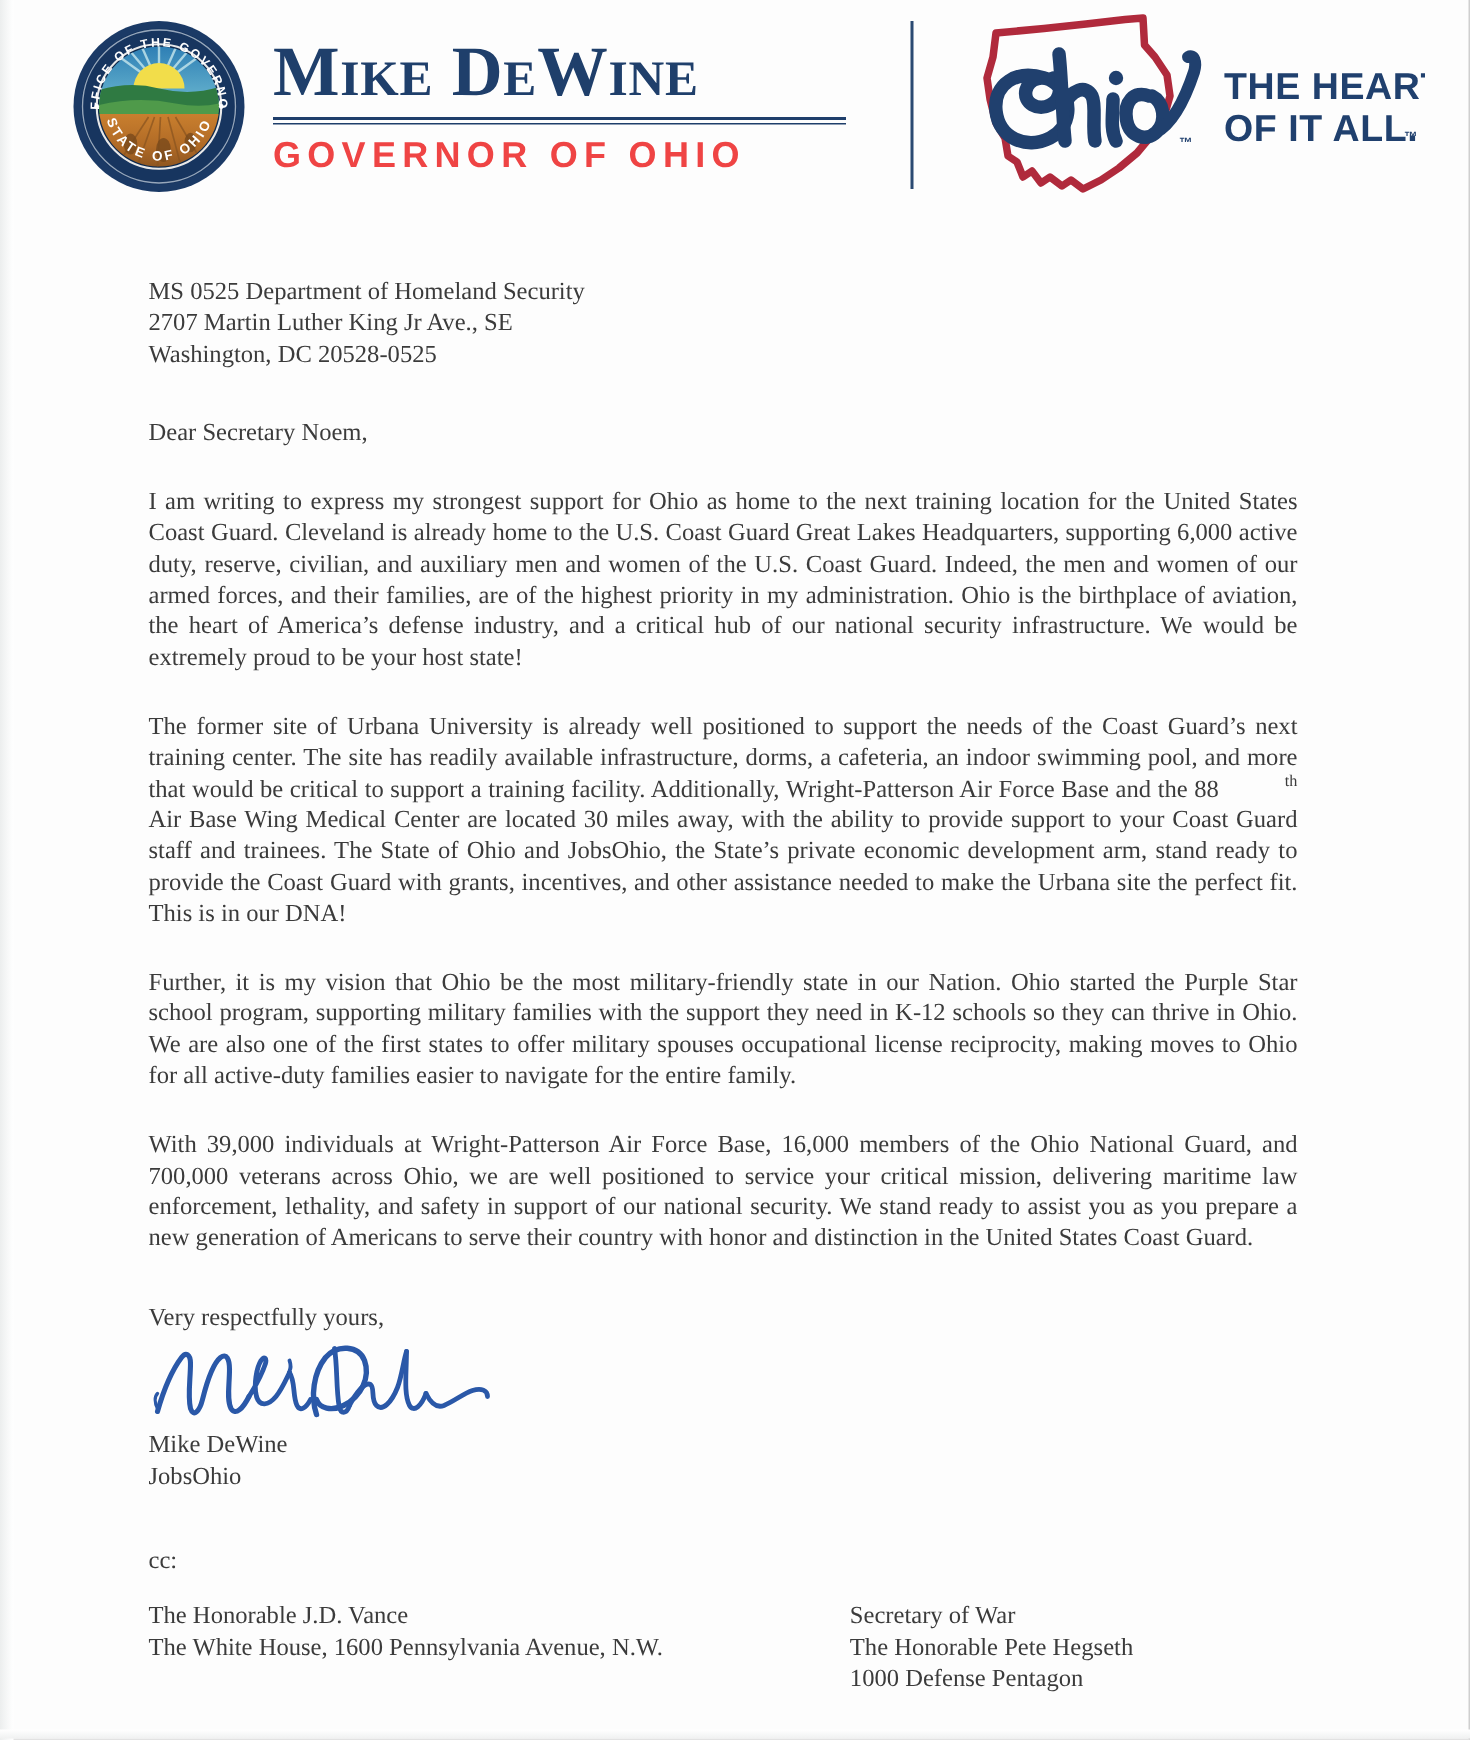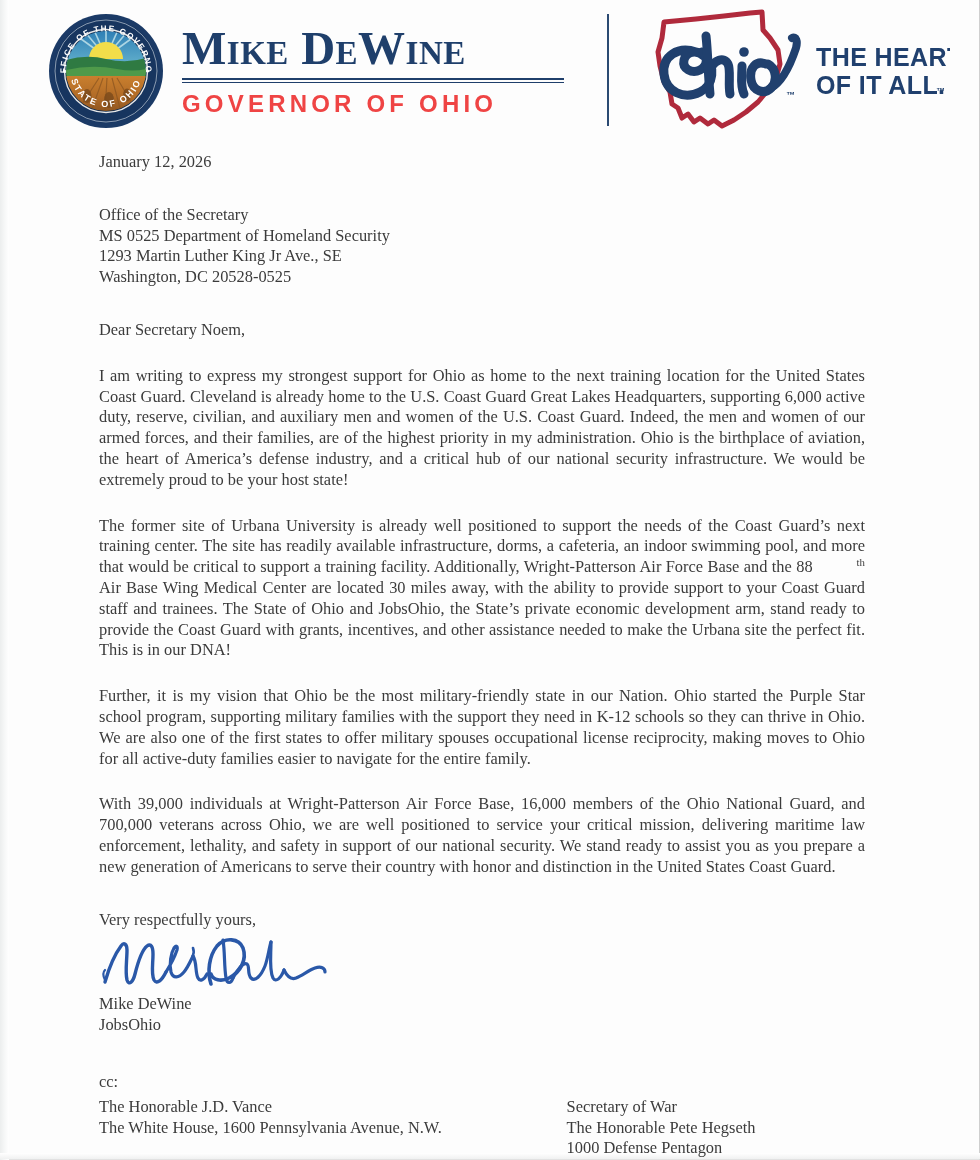--- a/index.html
+++ b/index.html
@@ -144,21 +144,21 @@
   }
   .signature svg { position:absolute; left:0; top:0; }
 
   .signer { margin-top: 0px; }
   .signer div { white-space: nowrap; }
 
   .cc-block {
     margin-top: 36px;
     position: relative;
   }
-  .cc-label { margin-bottom: 4px; }
+  .cc-label { margin-bottom: 16px; }
   .cc-cols {
     display: flex;
     margin-top: 0px;
   }
   .cc-col-left { width: 470px; }
   .cc-col-right { width: 300px; }
   .cc-cols div { white-space: nowrap; }
 </style>
 </head>
 <body>
@@ -267,26 +267,24 @@
 
         <text x="166" y="58" font-family="'Liberation Sans', sans-serif" font-size="25" font-weight="700" fill="#20406e" letter-spacing="0.4">THE HEART</text>
         <text x="166" y="86" font-family="'Liberation Sans', sans-serif" font-size="25" font-weight="700" fill="#20406e" letter-spacing="0.4">OF IT ALL.</text>
         <text x="286" y="86" font-family="'Liberation Sans', sans-serif" font-size="9" fill="#20406e" font-weight="700">™</text>
       </svg>
     </div>
   </div>
 
   <div class="letter-body">
 
-    <div class="date-line">January 12, 2026</div>
 
     <div class="recipient">
-      <div>Office of the Secretary</div>
       <div>MS 0525 Department of Homeland Security</div>
-      <div>1293 Martin Luther King Jr Ave., SE</div>
+      <div>2707 Martin Luther King Jr Ave., SE</div>
       <div>Washington, DC 20528-0525</div>
     </div>
 
     <div class="salutation">Dear Secretary Noem,</div>
 
     <p class="para justified">I am writing to express my strongest support for Ohio as home to the next training location for the United States Coast Guard.  Cleveland is already home to the U.S. Coast Guard Great Lakes Headquarters, supporting 6,000 active duty, reserve, civilian, and auxiliary men and women of the U.S. Coast Guard.  Indeed, the men and women of our armed forces, and their families, are of the highest priority in my administration.  Ohio is the birthplace of aviation, the heart of America’s defense industry, and a critical hub of our national security infrastructure.  We would be extremely proud to be your host state!</p>
 
     <p class="para justified"><span>The former site of Urbana University is already well positioned to support the needs of the Coast Guard’s next training center.  The site has readily available infrastructure, dorms, a cafeteria, an indoor swimming pool, and more that would be critical to support a training facility. Additionally, Wright-Patterson Air Force Base and the 88</span><sup>th</sup><span> Air Base Wing Medical Center are located 30 miles away, with the ability to provide support to your Coast Guard staff and trainees. The State of Ohio and JobsOhio, the State’s private economic development arm, stand ready to provide the Coast Guard with grants, incentives, and other assistance needed to make the Urbana site the perfect fit.  This is in our DNA!</span></p>
 
     <p class="para justified">Further, it is my vision that Ohio be the most military-friendly state in our Nation.  Ohio started the Purple Star school program, supporting military families with the support they need in K-12 schools so they can thrive in Ohio.  We are also one of the first states to offer military spouses occupational license reciprocity, making moves to Ohio for all active-duty families easier to navigate for the entire family.</p>

